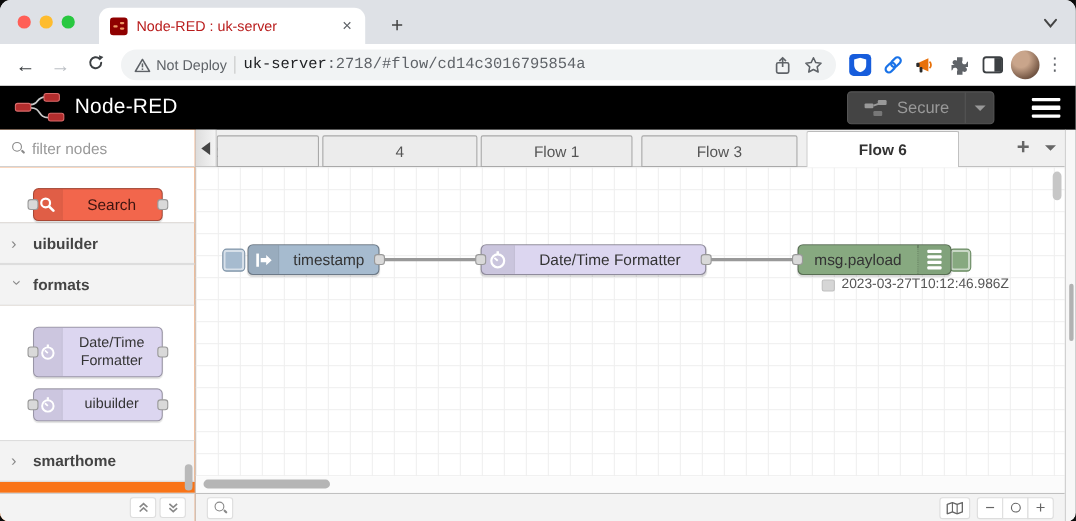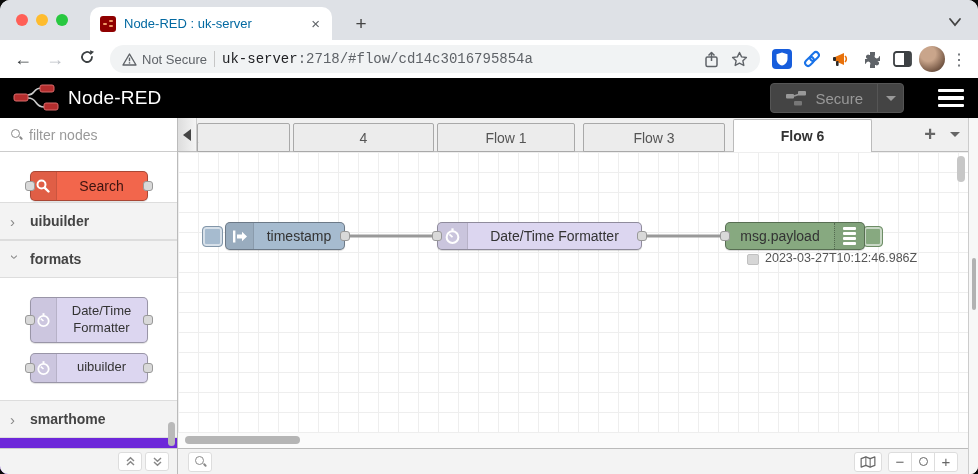--- a/index.html
+++ b/index.html
@@ -11,21 +11,21 @@
   .titlebar { position:relative; height:40px; background:#dee1e6; }
   .traffic { position:absolute; top:14px; left:16px; display:flex; gap:8px; }
   .light { width:12px; height:12px; border-radius:50%; }
   .light.red{ background:#ff5f57; } .light.yellow{ background:#febc2e; } .light.green{ background:#28c840; }
   .btab { position:absolute; left:90px; top:7px; width:242px; height:33px; background:#fff;
           border-radius:10px 10px 0 0; display:flex; align-items:center; padding:0 10px; gap:8px; }
   .favicon { width:16px; height:16px; border-radius:3px; background:#8f0000; position:relative; flex:none; }
   .favicon:before{ content:""; position:absolute; left:3px; top:7px; width:4px; height:2.5px; background:#e96; border-radius:1px;}
   .favicon:after{ content:""; position:absolute; right:3px; top:4px; width:4px; height:2.5px; background:#e96; border-radius:1px;
                   box-shadow:0 5px 0 #e96;}
-  .btab-title{ font-size:13px; color:#0369a1; white-space:nowrap; overflow:hidden; flex:1; }
+  .btab-title{ font-size:13px; color:#b91c1c; white-space:nowrap; overflow:hidden; flex:1; }
   .tab-close{ font-size:15px; color:#5f6368; padding:0 2px; cursor:default; }
   .newtab{ position:absolute; left:348px; top:11px; width:26px; height:26px; border-radius:50%;
            color:#444; font-size:19px; text-align:center; line-height:25px; }
   .tabsearch{ position:absolute; right:16px; top:13px; color:#444; }
 
   
   .toolbar { height:38px; background:#fff; display:flex; align-items:center; padding:0 8px; gap:2px; }
   .navbtn { width:30px; height:30px; text-align:center; line-height:30px; font-size:18px; color:#3c4043; flex:none; }
   .navbtn.disabled { color:#bdc1c6; }
   .omnibox { flex:1; height:28px; background:#f1f3f4; border-radius:14px; display:flex; align-items:center;
@@ -49,21 +49,21 @@
   .deploy-main { display:flex; align-items:center; gap:8px; padding:0 14px; font-size:15px; }
   .deploy-caret { width:26px; align-self:stretch; border-left:1px solid #555; display:flex; align-items:center; justify-content:center; }
   .caret-down { width:0; height:0; border-left:5px solid transparent; border-right:5px solid transparent; border-top:5px solid #999; }
   .hamburger { width:30px; display:flex; flex-direction:column; gap:4px; padding:4px 2px; }
   .hamburger i { height:3.5px; background:#fff; border-radius:1px; }
 
   
   .main { position:relative; display:flex; height:356px; }
 
   
-  .palette { width:178px; flex:none; background:#6d28d9; border-right:1px solid #bbb; display:flex; flex-direction:column; position:relative; }
+  .palette { width:178px; flex:none; background:#f97316; border-right:1px solid #bbb; display:flex; flex-direction:column; position:relative; }
   .filter-row { height:34px; background:#fff; border-bottom:1px solid #ccc; display:flex; align-items:center; padding:0 10px; gap:6px; flex:none; }
   .filter-row input { border:none; outline:none; background:transparent; font-size:14px; color:#333; width:120px; font-family:inherit; }
   .filter-row input::placeholder { color:#999; }
   .pal-body { flex:1; position:relative; overflow:hidden; }
   .pal-section-content { background:#fff; }
   .cat-header { height:38px; display:flex; align-items:center; gap:10px; padding:0 10px; background:#f3f3f3;
                 border-top:1px solid #ddd; border-bottom:1px solid #ddd; }
   .cat-header:first-child{ border-top:none; }
   .cat-chevron { color:#888; font-size:15px; width:10px; }
   .cat-chevron.open { display:inline-block; transform:rotate(90deg); }
@@ -178,21 +178,21 @@
           <polygon points="11,1.2 15,2.8 11.5,6" fill="#3c4043"></polygon>
         </svg>
     </div>
     <div class="omnibox">
       <span class="omni-warning">
         <svg width="15" height="13" viewBox="0 0 15 13">
             <path d="M7.5 1 L14 12 H1 Z" fill="none" stroke="#5f6368" stroke-width="1.4" stroke-linejoin="round"></path>
             <rect x="6.8" y="4.6" width="1.4" height="3.6" fill="#5f6368"></rect>
             <rect x="6.8" y="9.2" width="1.4" height="1.4" fill="#5f6368"></rect>
           </svg>
-        <span>Not Secure</span>
+        <span>Not Deploy</span>
       </span>
       <span class="omni-sep"></span>
       <span class="url"><span class="host">uk-server</span><span class="rest">:2718/#flow/cd14c3016795854a</span></span>
       <span class="omni-actions">
         <svg width="15" height="17" viewBox="0 0 15 17">
             <rect x="2" y="6" width="11" height="9.5" rx="1.5" fill="none" stroke="#5f6368" stroke-width="1.5"></rect>
             <line x1="7.5" y1="1.8" x2="7.5" y2="10" stroke="#5f6368" stroke-width="1.5"></line>
             <polyline points="4.5,4.5 7.5,1.5 10.5,4.5" fill="none" stroke="#5f6368" stroke-width="1.5" stroke-linejoin="round"></polyline>
           </svg>
         <svg width="17" height="16" viewBox="0 0 17 16">

